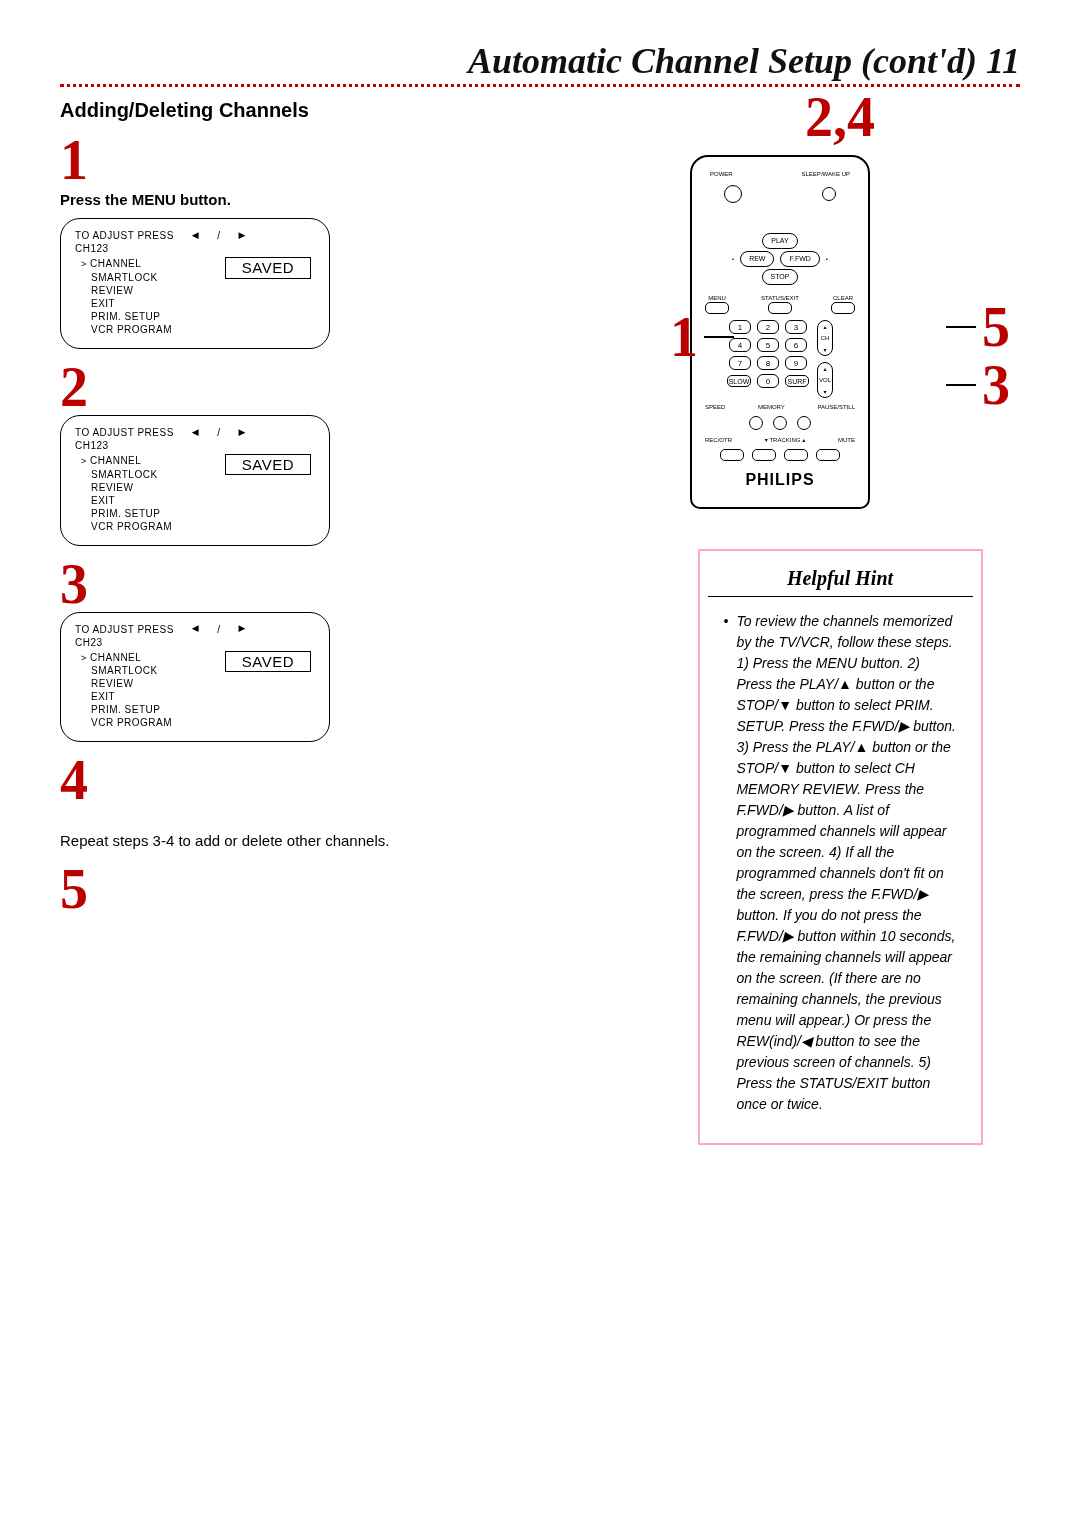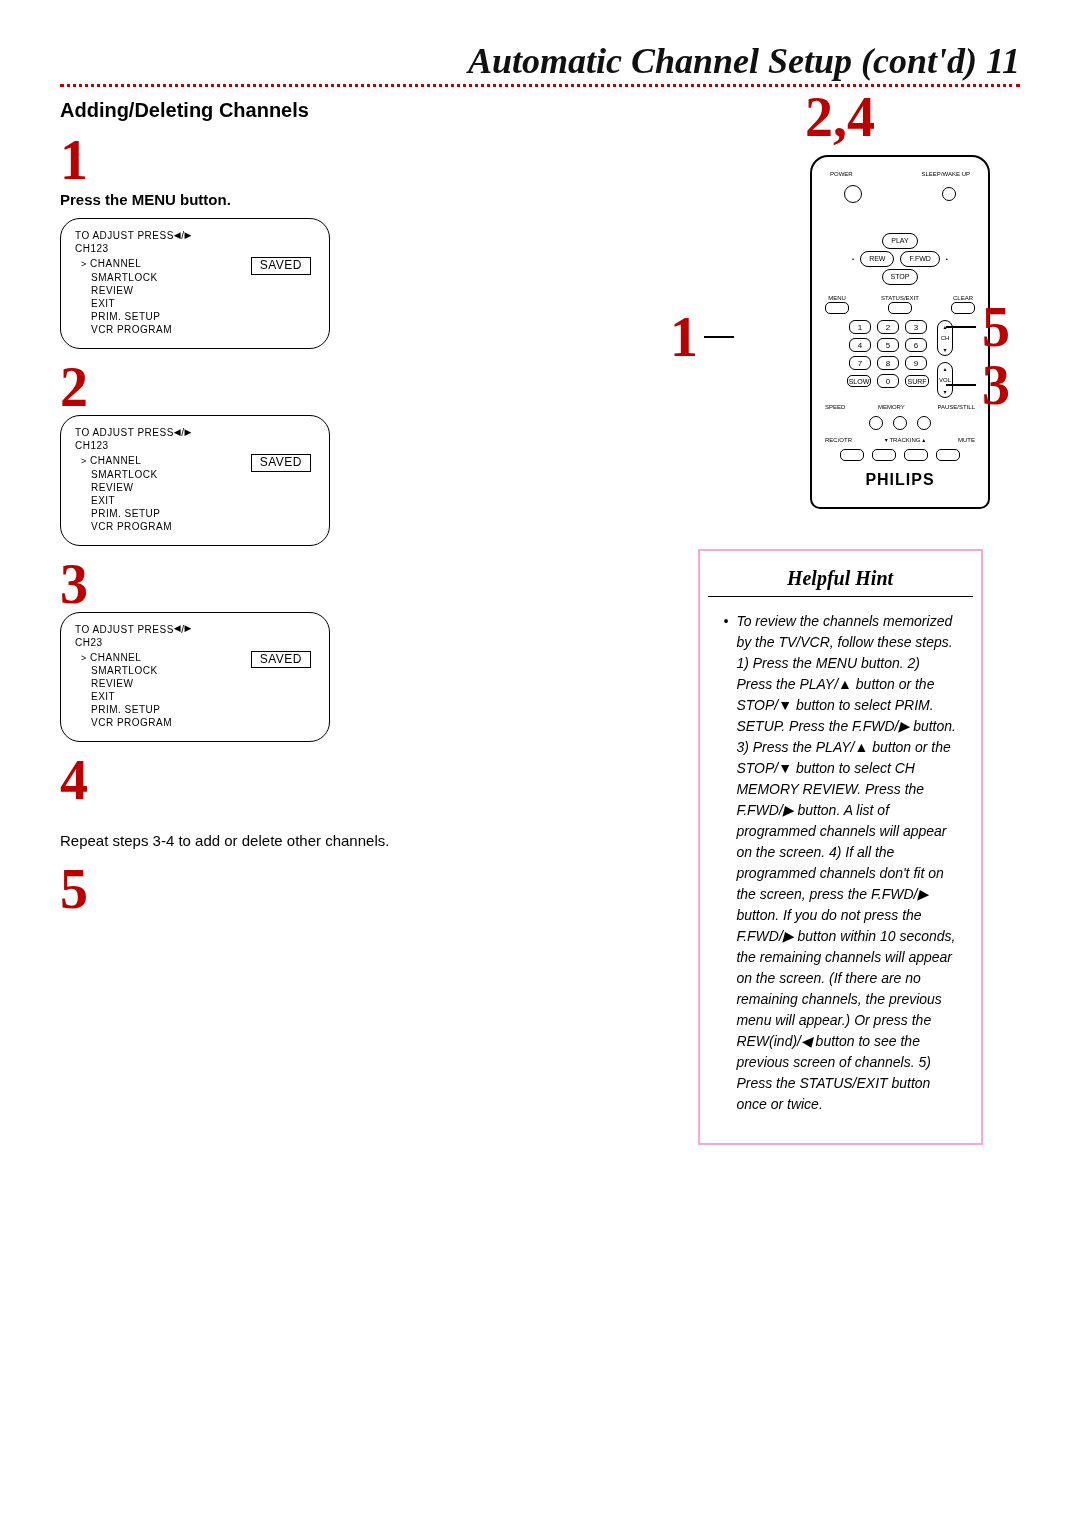--- a/index.html
+++ b/index.html
@@ -70,37 +70,37 @@
     border: 1.5px solid #000;
     border-radius: 20px;
     width: 240px;
     padding: 10px 14px 12px 14px;
     font-size: 10px;
     letter-spacing: 0.5px;
     line-height: 1.3;
     margin-bottom: 6px;
     position: relative;
   }
-  .osd .hdr { display:flex; align-items:center; gap:0; }
+  .osd .hdr { display:flex; align-items:center; gap:18px; }
   .osd .menu-items { margin-top:2px; margin-left:6px; }
   .osd .menu-items div { white-space: nowrap; }
   .osd .saved {
     position: absolute;
     top: 38px;
     right: 18px;
     border: 1px solid #000;
-    padding: 0px 8px;
-    font-size: 12px;
+    padding: 0px 16px;
+    font-size: 15px;
   }
   .tri { font-size: 9px; }
   .remote-wrap {
     position: relative;
     width: 300px;
     display:flex;
-    justify-content:flex-end;
+    justify-content:flex-start;
   }
   .callout-row {
     display:flex;
     align-items:center;
     gap:6px;
     position:absolute;
   }
   .callout-line {
     width:30px;
     height:2px;

